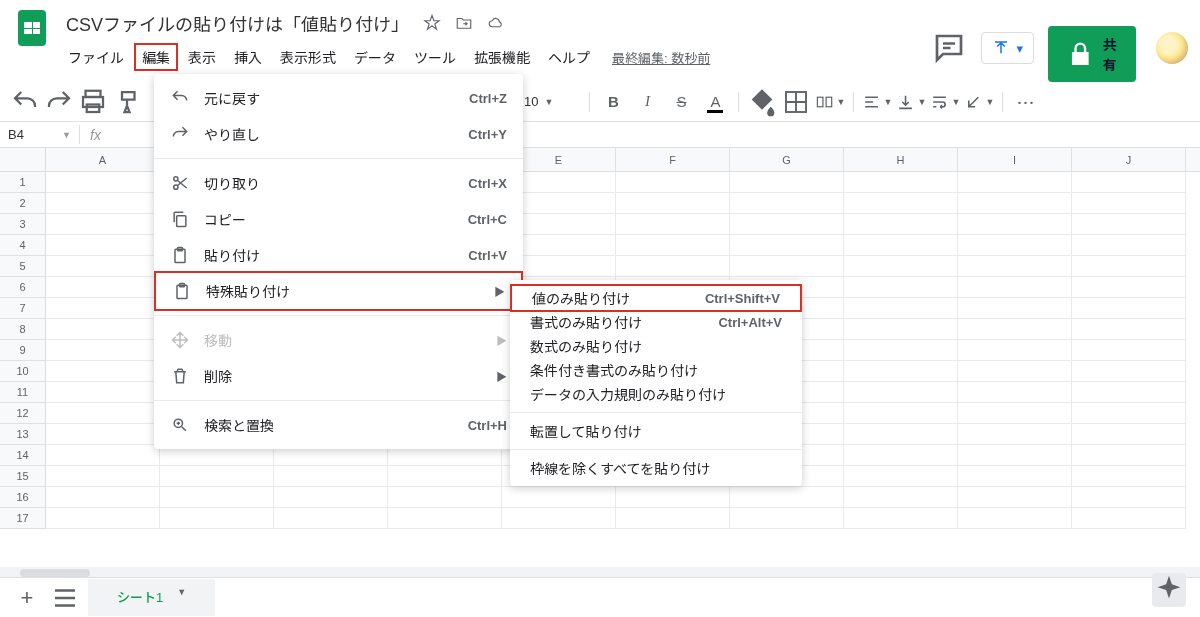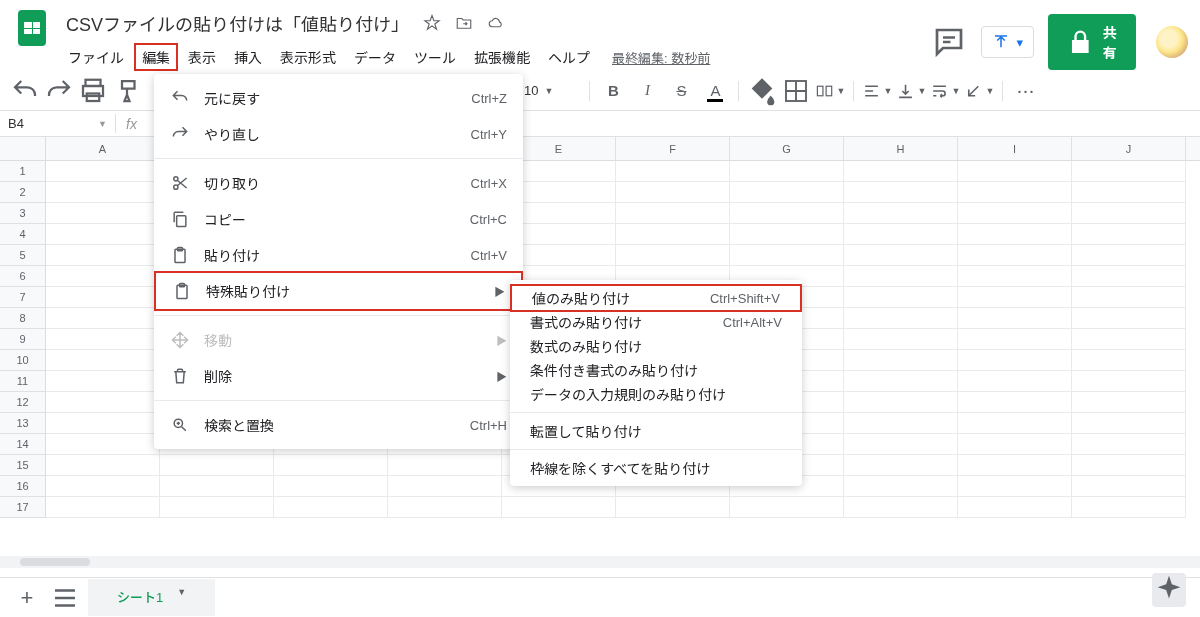--- a/index.html
+++ b/index.html
@@ -16,35 +16,35 @@
 .doc-title { font-size: 18px; color: #333; padding: 2px 6px; }
 .title-icons { display: flex; gap: 14px; color: #5f6368; }
 .title-icon { width: 18px; height: 18px; cursor: pointer; }
 .menubar { display: flex; gap: 2px; margin-top: 5px; align-items: center; }
 .menu-item { padding: 4px 8px; font-size: 14px; color: #202124; cursor: pointer; border-radius: 3px; }
 .menu-item.highlighted { border: 2px solid #d93025; border-radius: 0; padding: 2px 6px; }
 .last-edit { font-size: 13px; color: #5f6368; text-decoration: underline; margin-left: 12px; cursor: pointer; }
 .header-right { display: flex; align-items: center; gap: 14px; margin-top: 6px; }
 .icon-btn { width: 36px; height: 36px; display: flex; align-items: center; justify-content: center; cursor: pointer; color: #5f6368; border-radius: 50%; }
 .present-btn { border: 1px solid #dadce0; border-radius: 4px; padding: 6px 10px; display: flex; align-items: center; gap: 6px; cursor: pointer; color: #1a73e8; }
-.share-btn { background: #0f9d58; color: #ffffff; border-radius: 4px; padding: 8px 18px; display: flex; align-items: center; gap: 8px; cursor: pointer; font-weight: bold; font-size: 14px; }
+.share-btn { background: #0f9d58; color: #0f172a; border-radius: 4px; padding: 8px 18px; display: flex; align-items: center; gap: 8px; cursor: pointer; font-weight: bold; font-size: 14px; margin-top: 12px; }
 .avatar { width: 32px; height: 32px; border-radius: 50%; background: radial-gradient(circle at 40% 40%, #fef3c7 30%, #fde68a 50%, #d4a574 80%); margin-left: 6px; }
 
 
 .toolbar { display: flex; align-items: center; padding: 4px 10px; gap: 4px; border-bottom: 1px solid #e0e0e0; height: 40px; }
 .tb-btn { width: 30px; height: 30px; display: flex; align-items: center; justify-content: center; cursor: pointer; color: #5f6368; border-radius: 3px; }
 .tb-sep { width: 1px; height: 20px; background: #e0e0e0; margin: 0 4px; }
 .tb-select { border: none; background: transparent; font-size: 13px; padding: 2px 4px; cursor: pointer; display: flex; align-items: center; gap: 4px; }
 .tb-dropdown-arrow { font-size: 9px; color: #5f6368; margin-left: 2px; }
 .tb-text-color { position: relative; }
 .tb-text-color::after { content: ""; position: absolute; bottom: 4px; left: 7px; width: 16px; height: 3px; background: #000; }
 
 
 .formula-row { display: flex; align-items: center; border-bottom: 1px solid #e0e0e0; height: 26px; }
-.name-box { width: 116px; padding: 2px 8px; font-size: 13px; border-right: 1px solid #e0e0e0; display: flex; align-items: center; justify-content: space-between; }
+.name-box { width: 80px; padding: 2px 8px; font-size: 13px; border-right: 1px solid #e0e0e0; display: flex; align-items: center; justify-content: space-between; }
 .name-box-arrow { font-size: 9px; color: #999; }
 .fx-label { font-style: italic; color: #999; padding: 0 10px; font-size: 14px; }
 .formula-input { flex: 1; border: none; outline: none; font-size: 13px; padding: 2px; }
 
 
 .grid-area { position: relative; }
 .col-headers { display: flex; height: 24px; border-bottom: 1px solid #ddd; background: #f8f9fa; }
 .corner { width: 46px; border-right: 1px solid #ddd; background: #f8f9fa; }
 .col-header { width: 114px; border-right: 1px solid #e0e0e0; display: flex; align-items: center; justify-content: center; font-size: 11px; color: #5f6368; background: #f8f9fa; }
 .grid-body { position: relative; height: 395px; overflow: hidden; }
@@ -64,21 +64,21 @@
 
 .dropdown { position: absolute; background: #fff; box-shadow: 0 2px 10px rgba(0,0,0,0.2); border-radius: 4px; z-index: 100; padding: 6px 0; }
 .edit-menu { left: 154px; top: 74px; width: 369px; }
 .submenu { left: 510px; top: 280px; width: 292px; }
 .dd-item { display: flex; align-items: center; padding: 8px 16px; font-size: 14px; color: #202124; cursor: pointer; gap: 14px; position: relative; }
 .dd-item.disabled { color: #bdbdbd; cursor: default; }
 .dd-item.highlighted { border: 2px solid #d93025; margin: -2px 0; }
 .dd-icon { width: 20px; height: 20px; display: flex; align-items: center; justify-content: center; color: #5f6368; flex-shrink: 0; }
 .dd-item.disabled .dd-icon { color: #bdbdbd; }
 .dd-label { flex: 1; }
-.dd-shortcut { font-size: 13px; color: #5f6368; }
+.dd-shortcut { font-size: 13px; color: #5f6368; font-weight: bold; }
 .dd-arrow { font-size: 11px; color: #5f6368; }
 .dd-item.disabled .dd-arrow { color: #bdbdbd; }
 .dd-sep { height: 1px; background: #e8eaed; margin: 6px 0; }
 .submenu .dd-item { padding: 2px 20px; }
 
 svg { width: 100%; height: 100%; }
 </style>
 </head>
 <body>
 

